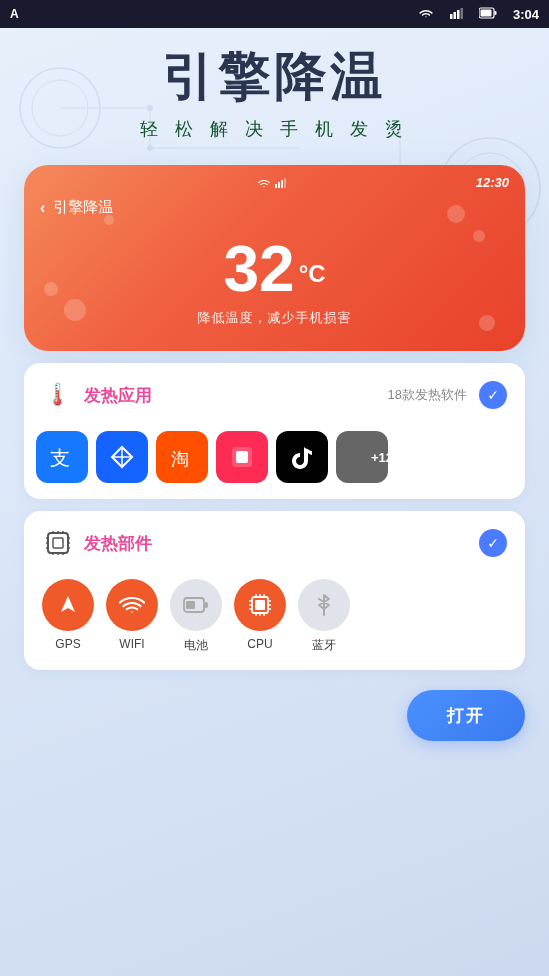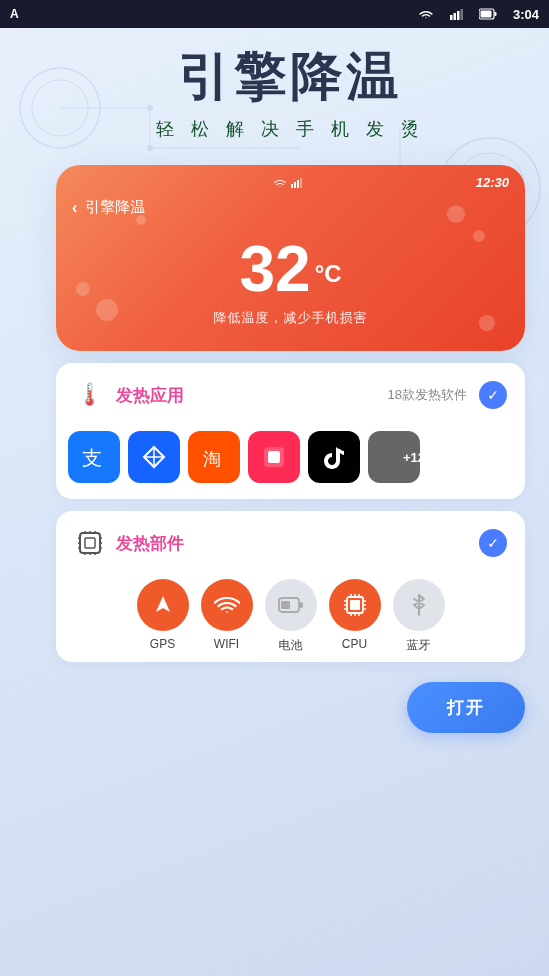--- a/index.html
+++ b/index.html
@@ -23,31 +23,30 @@
       padding: 0 10px;
       position: relative;
       z-index: 10;
     }
     .status-bar-left {
       display: flex;
       align-items: center;
     }
     .status-bar-right {
       display: flex;
-      align-items: center;
+      align-items: flex-start;
       gap: 16px;
       color: white;
       font-size: 12px;
     }
 
     
     .main-content {
       padding: 20px 24px 0;
       position: relative;
-      margin-left: 32px;
     }
 
     
     .hero-title {
       text-align: center;
       font-size: 52px;
       font-weight: 900;
       color: #2a3550;
       letter-spacing: 4px;
       line-height: 1.1;
@@ -210,23 +209,23 @@
     .app-icon-more {
       background: #555;
       color: white;
       font-size: 13px;
       font-weight: 600;
     }
 
     
     .component-icons-row {
       display: flex;
-      padding: 4px 12px 8px;
+      padding: 4px 12px 16px;
       gap: 0;
-      justify-content: center;
+      justify-content: flex-start;
     }
     .comp-icon-wrap {
       display: flex;
       flex-direction: column;
       align-items: center;
       gap: 6px;
       width: 64px;
     }
     .comp-icon-circle {
       width: 52px;

